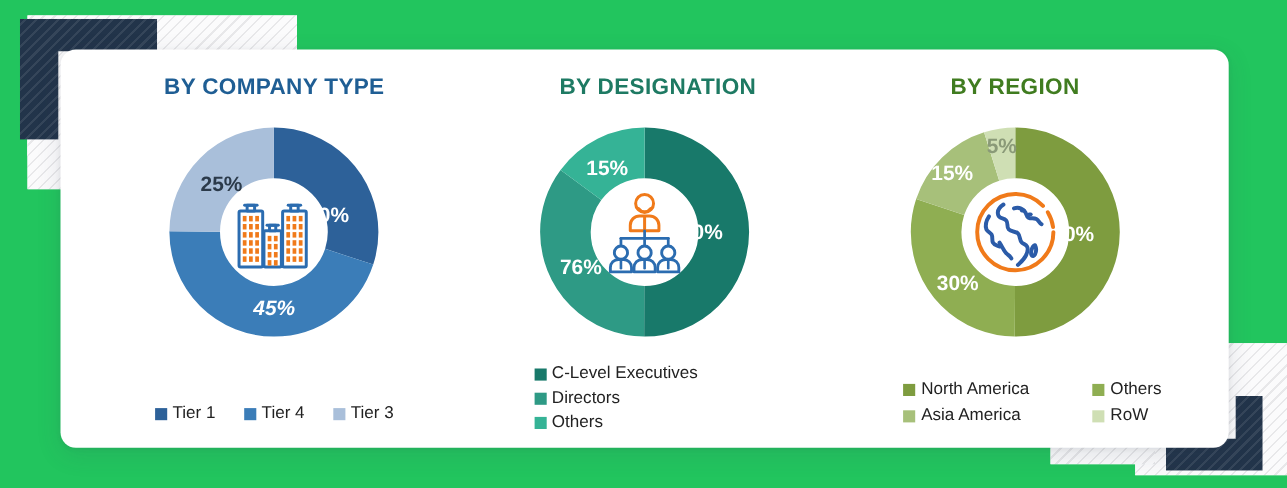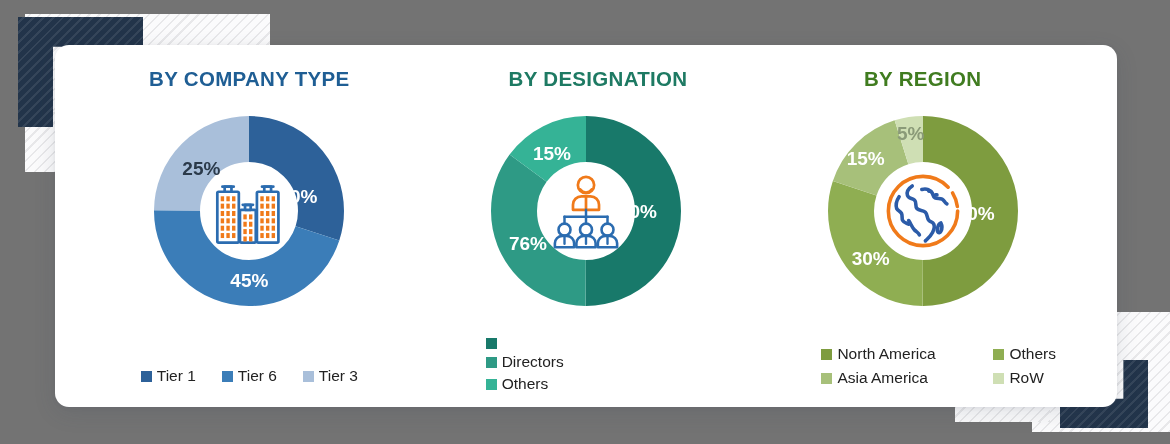--- a/index.html
+++ b/index.html
@@ -2,21 +2,21 @@
 <html><head>
 <meta charset="utf-8">
 <style>
   * { box-sizing: border-box; margin: 0; padding: 0; }
   html, body {
     width: 1170px; height: 444px;
     font-family: "Liberation Sans", sans-serif;
     background: #ffffff;
     overflow: hidden;
   }
-  #root { position: relative; width: 1170px; height: 444px; background: #737373; }
+  #root { position: relative; width: 1170px; height: 444px; background: #22c55e; }
 
   
   .deco { position: absolute; }
 
   .stripe-light {
     background-color: #fbfbfc;
     background-image: repeating-linear-gradient(
       -45deg,
       #e8e8ea 0px, #e8e8ea 1.5px,
       #fbfbfc 1.5px, #fbfbfc 7px);
@@ -179,21 +179,21 @@
 
               <circle cx="100" cy="100" r="72" stroke="#2D6199" stroke-dasharray="135.72 316.67" stroke-dashoffset="0"></circle>
 
               <circle cx="100" cy="100" r="72" stroke="#3B7DB8" stroke-dasharray="203.58 248.81" stroke-dashoffset="-135.72"></circle>
 
               <circle cx="100" cy="100" r="72" stroke="#A9BFDA" stroke-dasharray="113.10 339.29" stroke-dashoffset="-339.30"></circle>
             </g>
           </svg>
 
           <span class="pct" style="left:149px; top:86px;">30%</span>
-          <span class="pct" style="left:100px; top:170px;">45%</span>
+          <span class="pct" style="left:100px; top:170px;font-style:italic;">45%</span>
           <span class="pct dark" style="left:52px; top:58px;">25%</span>
 
           <div class="center-icon">
             <svg width="76" height="76" viewBox="0 0 76 76">
               <g stroke="#2B6CB0" stroke-width="2.4" fill="#ffffff" stroke-linejoin="round">
 
                 <rect x="10" y="21" width="19" height="45" rx="1.2"></rect>
                 <rect x="16.5" y="16.5" width="6" height="4.5"></rect>
                 <line x1="14.5" y1="16.5" x2="24.5" y2="16.5" stroke-linecap="round"></line>
 
@@ -258,21 +258,21 @@
           </div>
         </div>
 
         <div class="legend" id="legend-company">
           <span class="legend-item">
             <span class="swatch" style="background:#2D6199"></span>
             <span>Tier 1</span>
           </span>
           <span class="legend-item">
             <span class="swatch" style="background:#3B7DB8"></span>
-            <span>Tier 6</span>
+            <span>Tier 4</span>
           </span>
           <span class="legend-item">
             <span class="swatch" style="background:#A9BFDA"></span>
             <span>Tier 3</span>
           </span>
         </div>
       </div>
 
       <div class="panel" id="panel-designation">
         <div class="panel-title">BY DESIGNATION</div>
@@ -324,20 +324,21 @@
                 <line x1="38" y1="57" x2="38" y2="64"></line>
                 <line x1="57" y1="57" x2="57" y2="64"></line>
               </g>
             </svg>
           </div>
         </div>
 
         <div class="legend" id="legend-designation">
           <span class="legend-item">
             <span class="swatch" style="background:#18796A"></span>
+            <span>C-Level Executives</span>
           </span>
           <span class="legend-item">
             <span class="swatch" style="background:#2E9A85"></span>
             <span>Directors</span>
           </span>
           <span class="legend-item">
             <span class="swatch" style="background:#35B396"></span>
             <span>Others</span>
           </span>
         </div>

